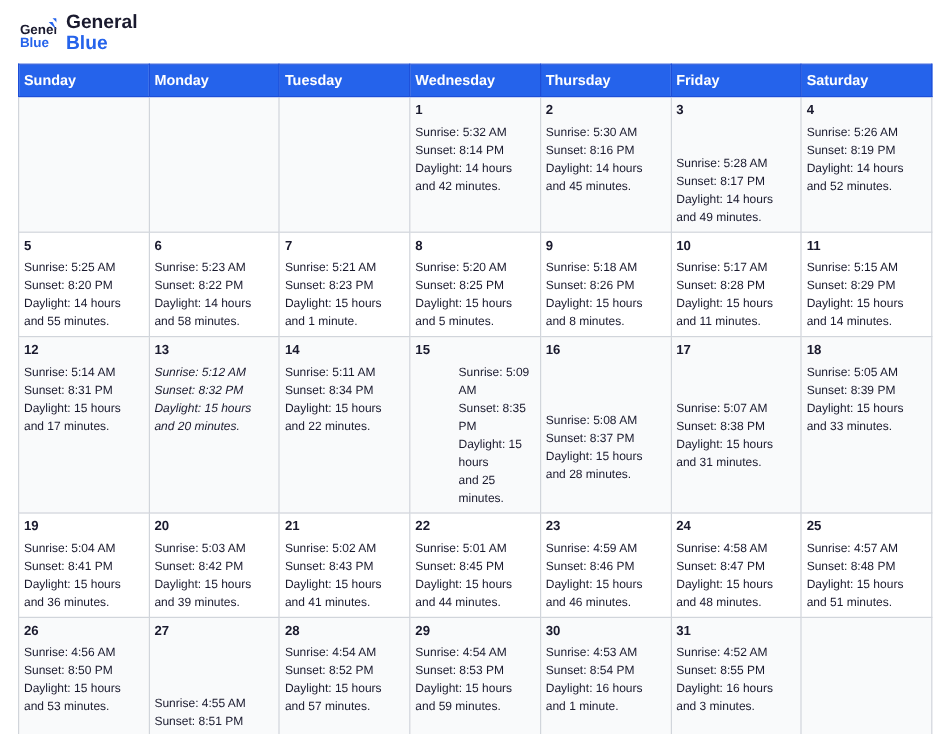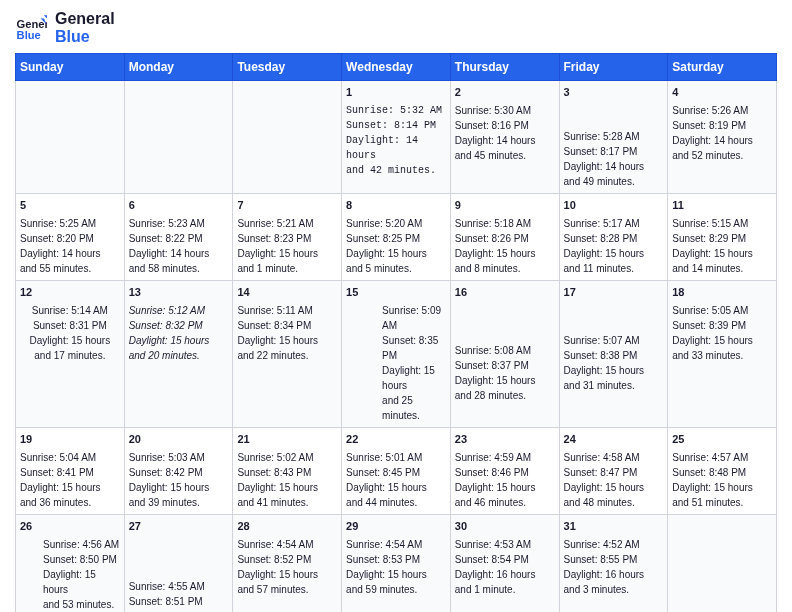--- a/index.html
+++ b/index.html
@@ -124,21 +124,21 @@
           <th>Saturday</th>
         </tr>
     </thead>
     <tbody id="calendar-body">
     <tr>
           <td class="empty"></td>
           <td class="empty"></td>
           <td class="empty"></td>
           <td>
             <span class="day-number">1</span>
-            <div class="day-info" style="white-space: pre-line; font-family: Liberation Mono, monospace;">Sunrise: 5:32 AM
+            <div class="day-info" style="white-space: pre-line;">Sunrise: 5:32 AM
 Sunset: 8:14 PM
 Daylight: 14 hours
 and 42 minutes.</div>
           </td>
           <td>
             <span class="day-number">2</span>
             <div class="day-info" style="white-space: pre-line;">Sunrise: 5:30 AM
 Sunset: 8:16 PM
 Daylight: 14 hours
 and 45 minutes.</div>
@@ -205,21 +205,21 @@
             <span class="day-number">11</span>
             <div class="day-info" style="white-space: pre-line;">Sunrise: 5:15 AM
 Sunset: 8:29 PM
 Daylight: 15 hours
 and 14 minutes.</div>
           </td>
         </tr>
         <tr>
           <td>
             <span class="day-number">12</span>
-            <div class="day-info" style="white-space: pre-line; text-align: center;">Sunrise: 5:14 AM
+            <div class="day-info" style="white-space: pre-line;">Sunrise: 5:14 AM
 Sunset: 8:31 PM
 Daylight: 15 hours
 and 17 minutes.</div>
           </td>
           <td>
             <span class="day-number">13</span>
             <div class="day-info" style="white-space: pre-line; font-style: italic;">Sunrise: 5:12 AM
 Sunset: 8:32 PM
 Daylight: 15 hours
 and 20 minutes.</div>
@@ -307,21 +307,21 @@
             <span class="day-number">25</span>
             <div class="day-info" style="white-space: pre-line;">Sunrise: 4:57 AM
 Sunset: 8:48 PM
 Daylight: 15 hours
 and 51 minutes.</div>
           </td>
         </tr>
         <tr>
           <td>
             <span class="day-number">26</span>
-            <div class="day-info" style="white-space: pre-line; margin-left: 23px;">Sunrise: 4:56 AM
+            <div class="day-info" style="white-space: pre-line;">Sunrise: 4:56 AM
 Sunset: 8:50 PM
 Daylight: 15 hours
 and 53 minutes.</div>
           </td>
           <td>
             <span class="day-number">27</span>
             <div class="day-info" style="white-space: pre-line; margin-top: 44px;">Sunrise: 4:55 AM
 Sunset: 8:51 PM
 Daylight: 15 hours
 and 55 minutes.</div>

